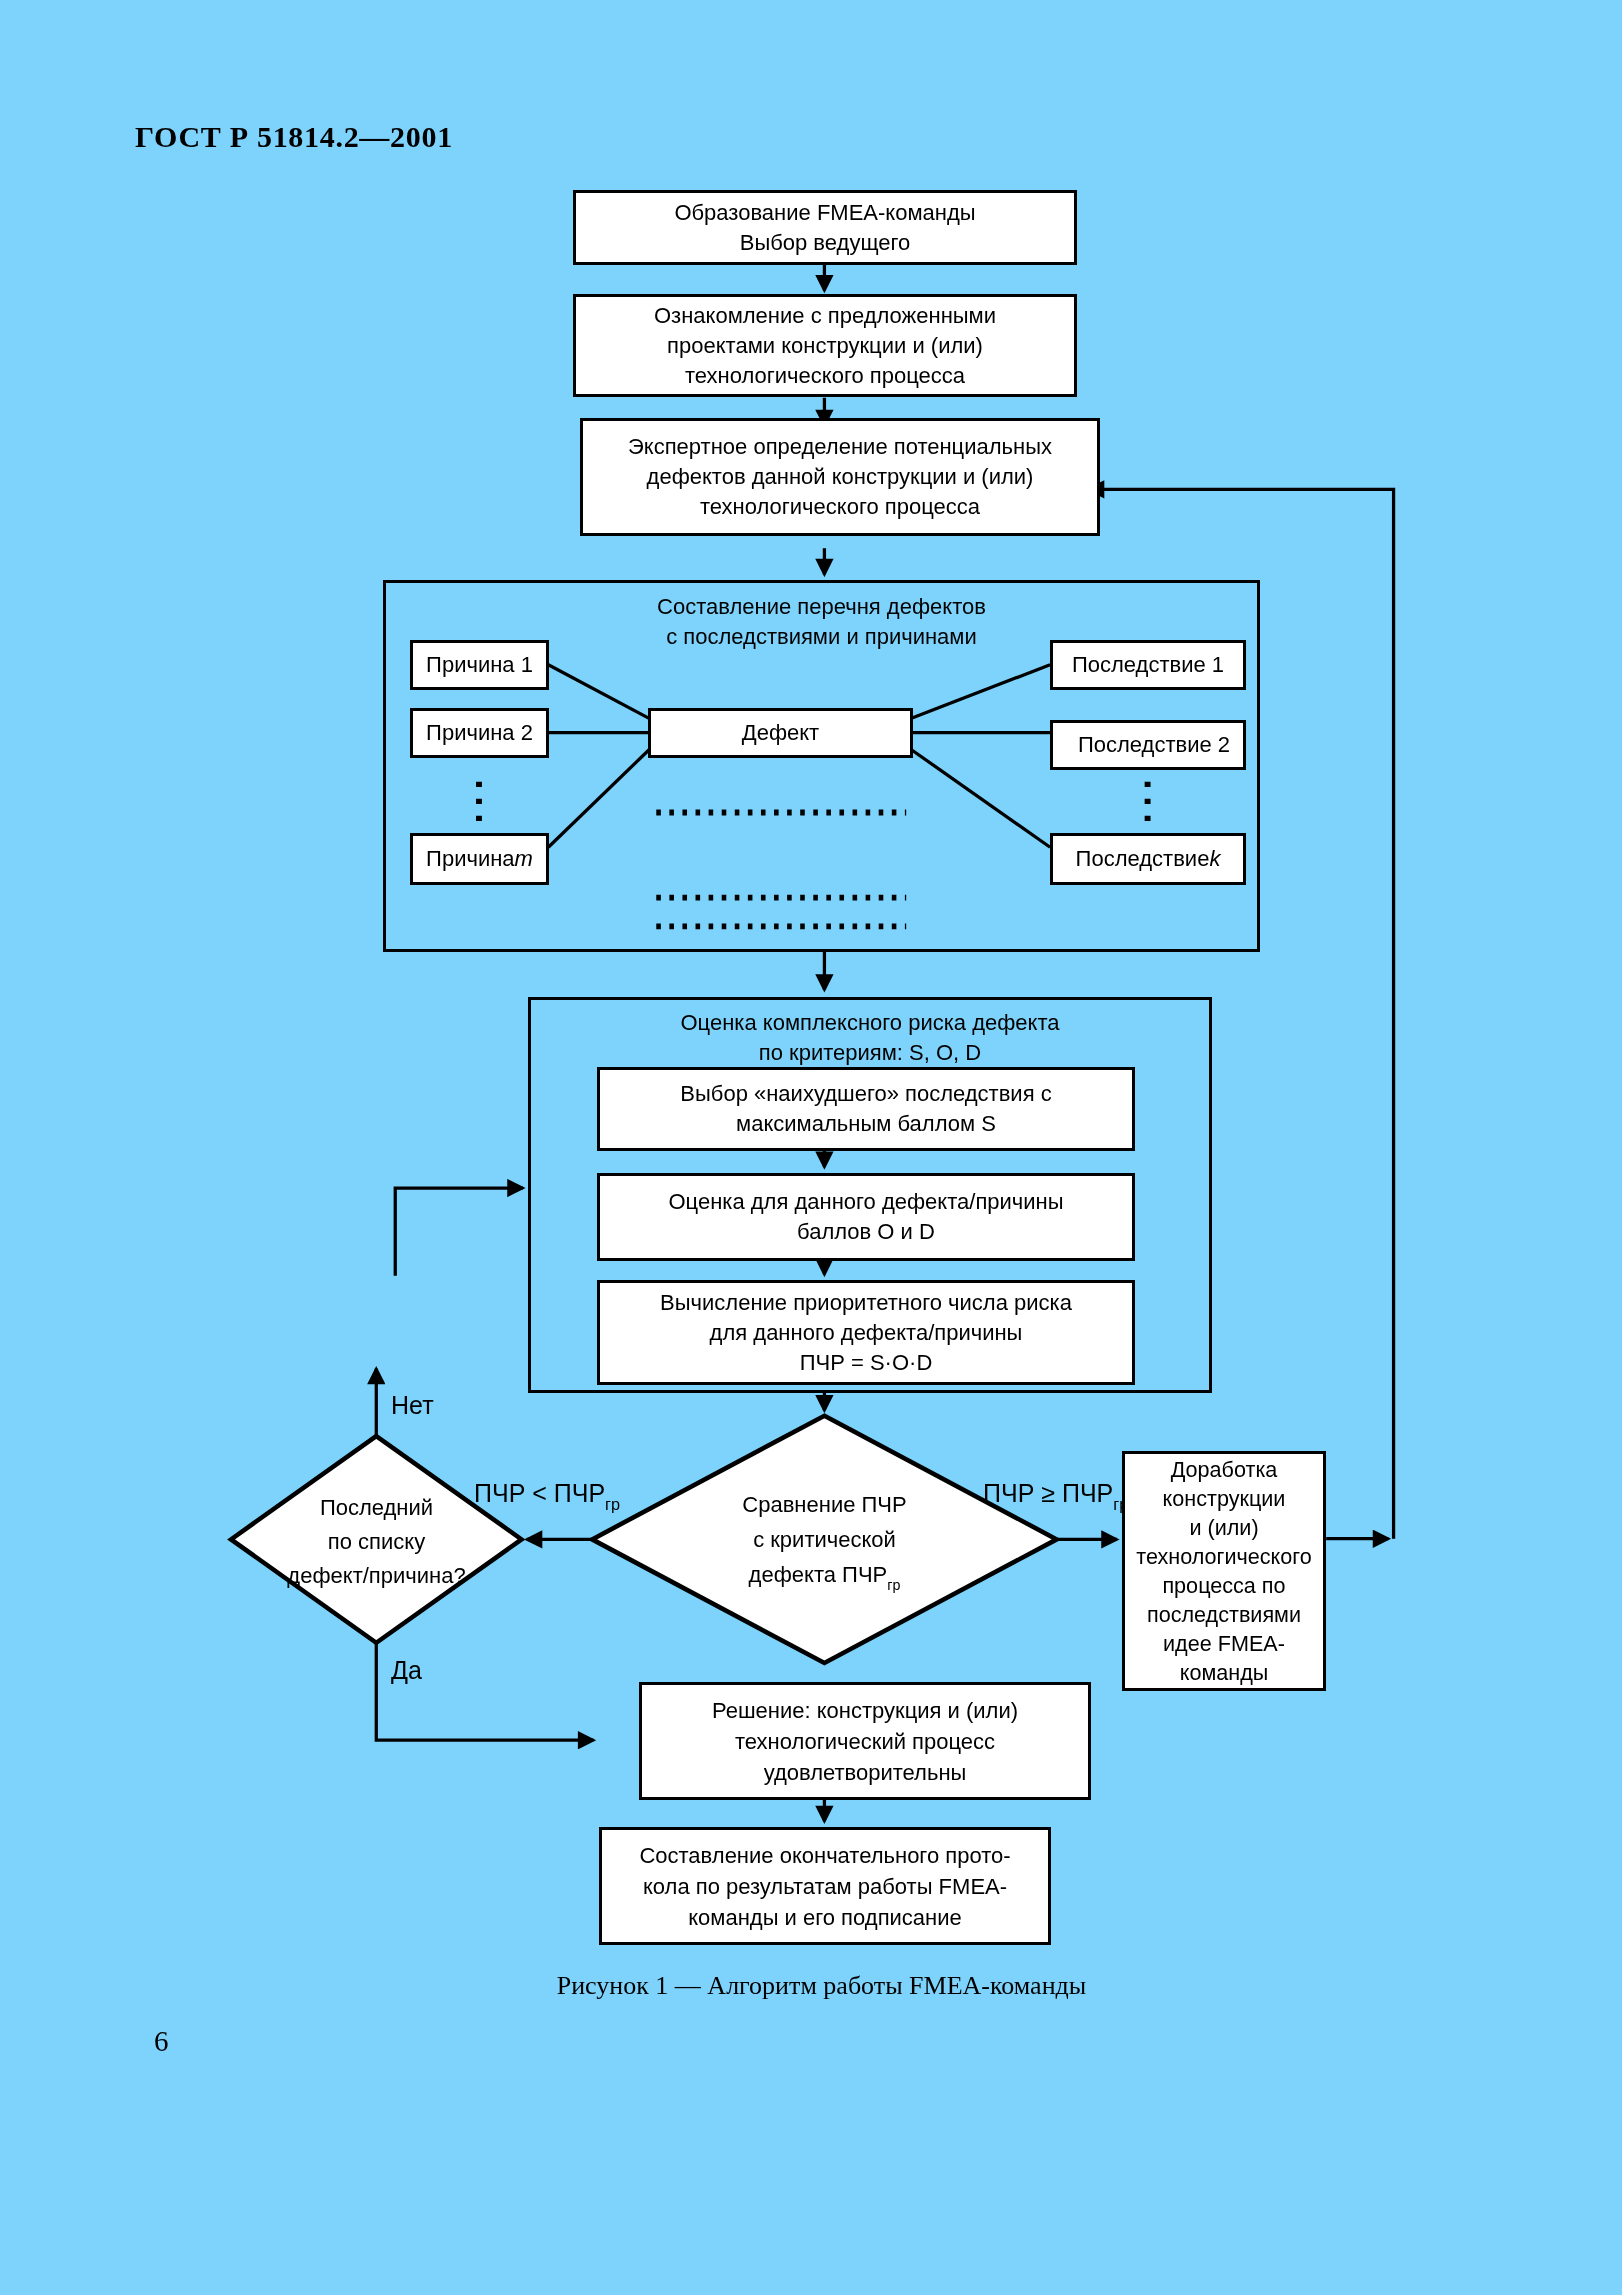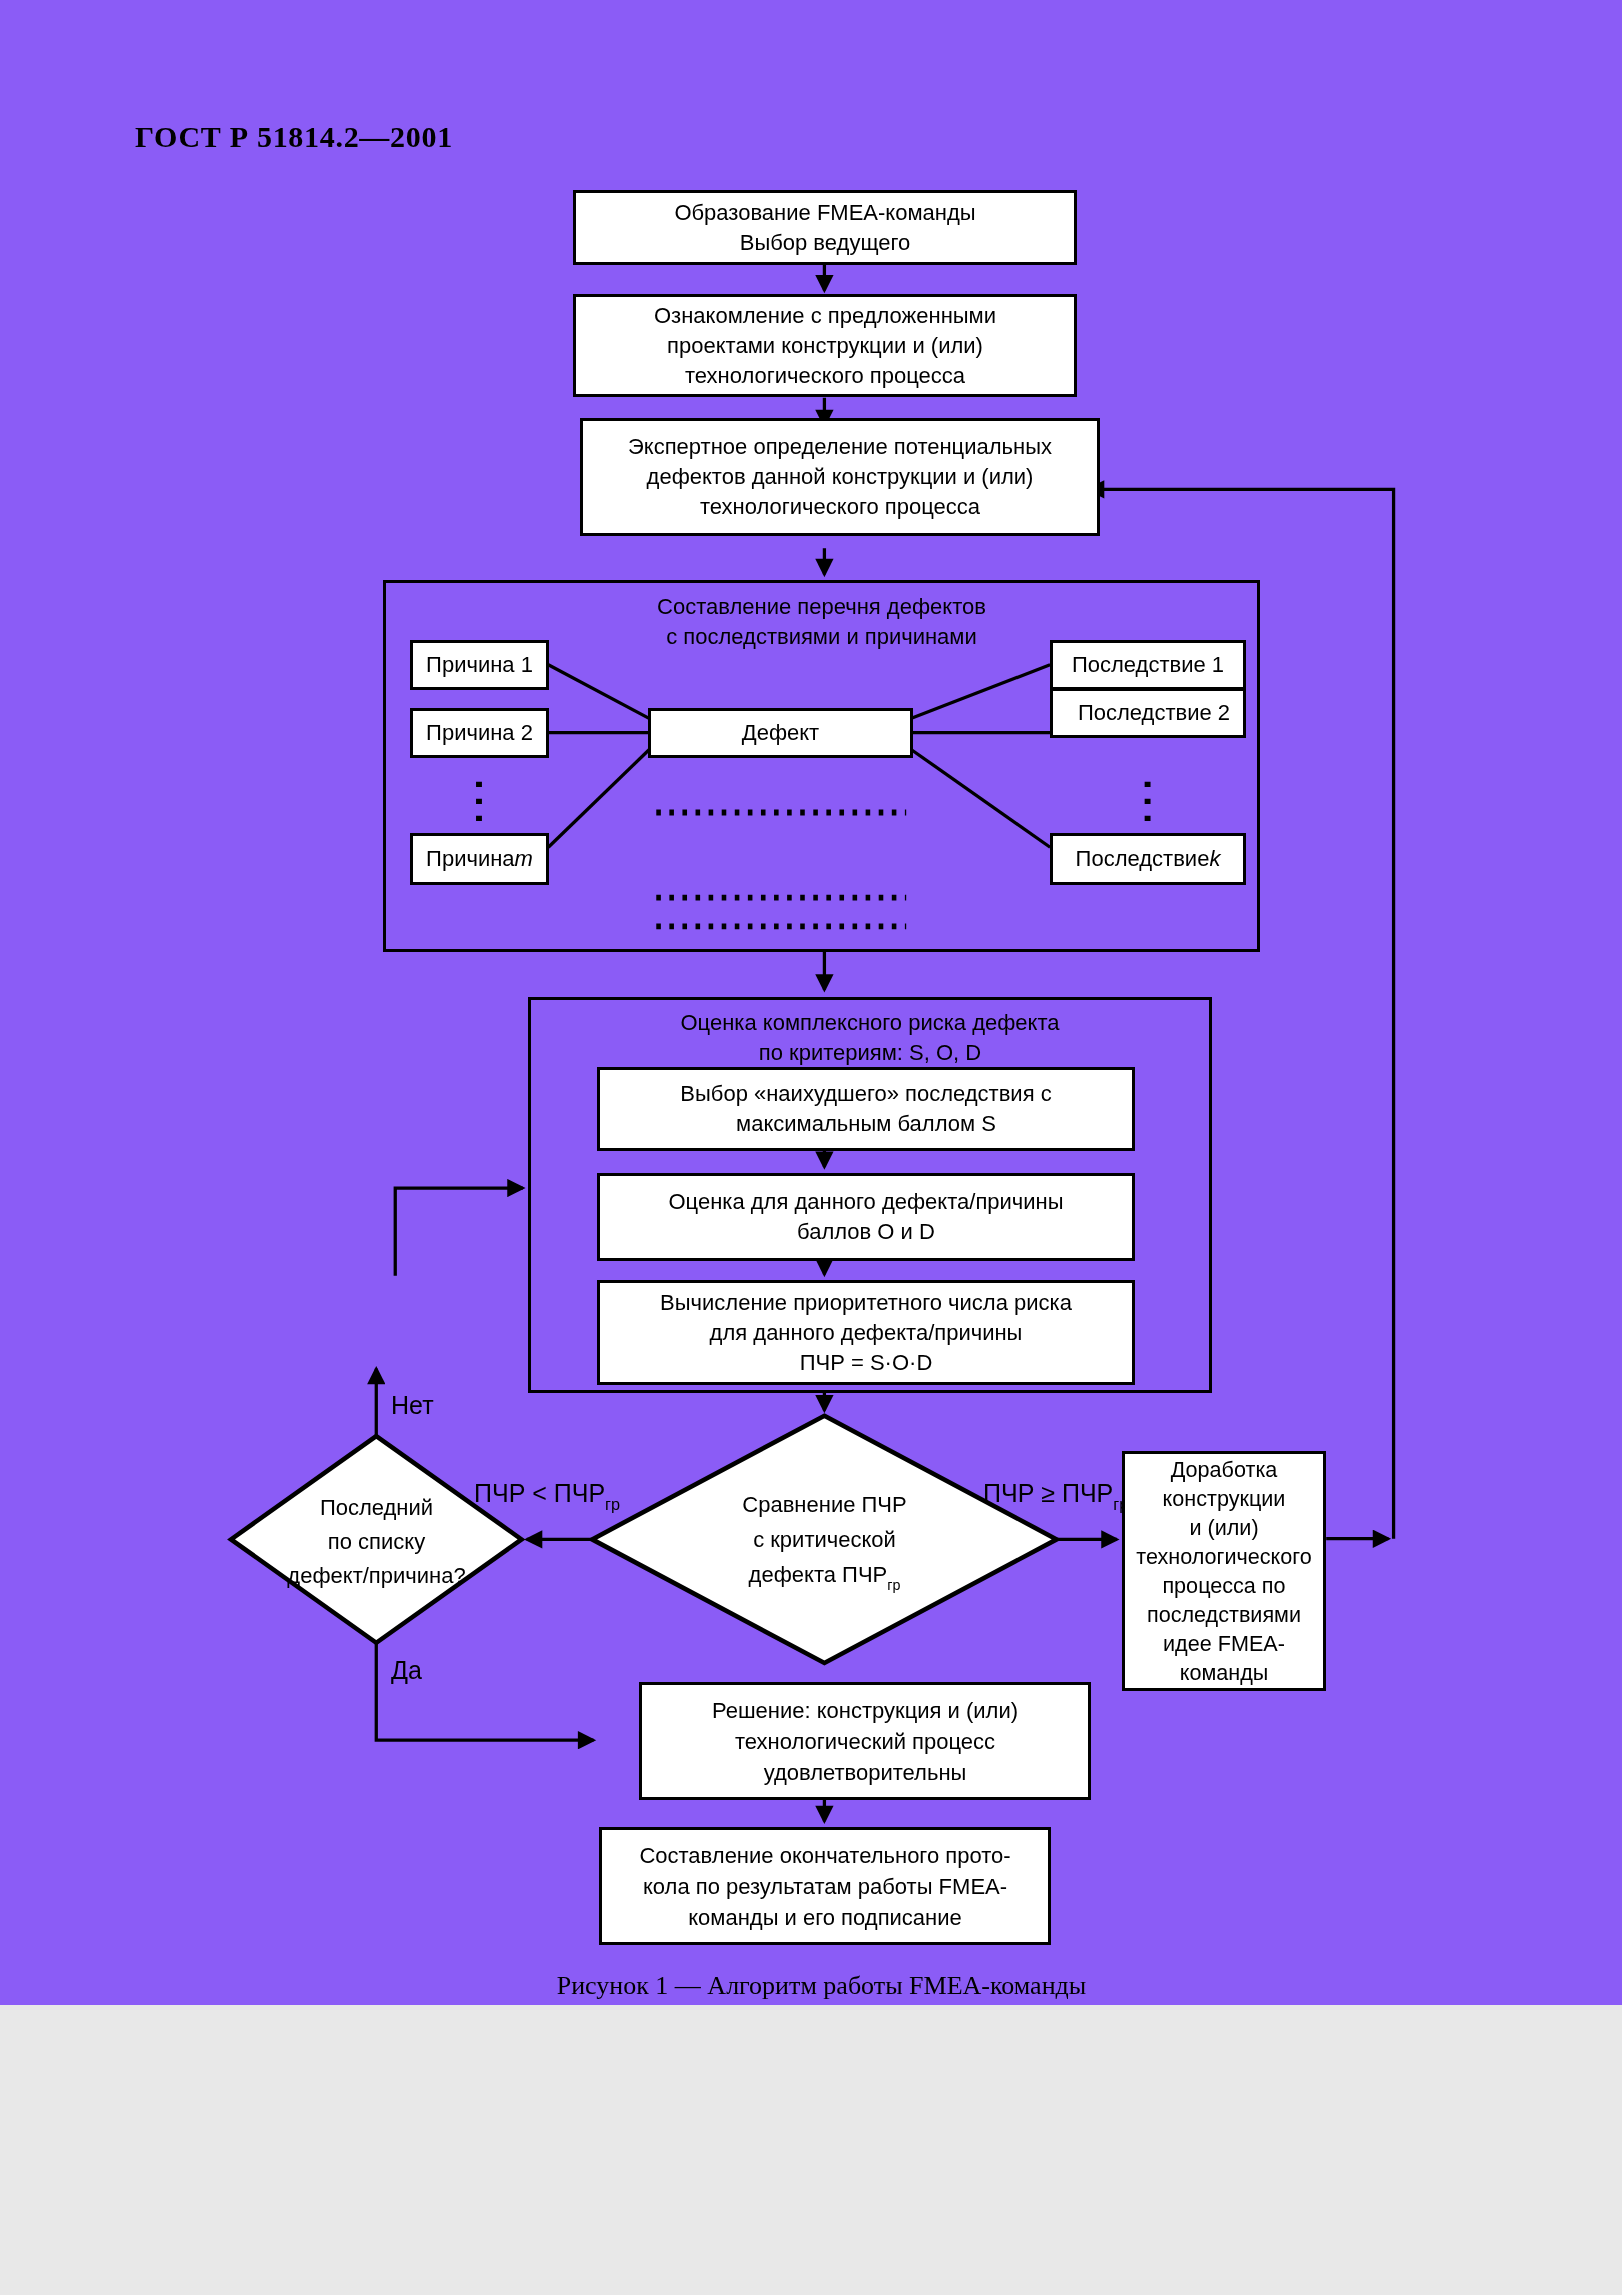--- a/index.html
+++ b/index.html
@@ -1,18 +1,18 @@
 <!DOCTYPE html>
 <html style="font-size:10.5px"><head>
 <meta charset="utf-8">
 <style>
   html,body { margin:0; padding:0; background:#e8e8e8; }
   .page {
-    position:relative; width:1622px; height:2005px;
-    background:#8b5cf6; overflow:hidden;
+    position:relative; width:1622px; height:2295px;
+    background:#7dd3fc; overflow:hidden;
     font-family:"Liberation Sans", sans-serif;
     color:#000;
   }
   .layer { position:absolute; left:0; top:0; }
   .node {
     position:absolute; background:#fff; border:3.9px solid #000;
     display:flex; align-items:center; justify-content:center;
     text-align:center; font-size:22px; line-height:30px;
     white-space:pre-line; box-sizing:border-box;
   }
@@ -103,21 +103,21 @@
   <div class="ftitle" style="left:383px; top:592px; width:877px;">Составление перечня дефектов
 с последствиями и причинами</div>
 
   <div class="node" style="left:410px; top:640px; width:139px; height:50px;">Причина 1</div>
   <div class="node" style="left:410px; top:708px; width:139px; height:50px;">Причина 2</div>
   <div class="node" style="left:410px; top:833px; width:139px; height:52px;"><span>Причина </span><i>m</i></div>
 
   <div class="node" style="left:648px; top:708px; width:265px; height:50px;">Дефект</div>
 
   <div class="node" style="left:1050px; top:640px; width:196px; height:50px;">Последствие 1</div>
-  <div class="node" style="left:1050px; top:688px; width:196px; height:50px;padding-left:12px;">Последствие 2</div>
+  <div class="node" style="left:1050px; top:720px; width:196px; height:50px;padding-left:12px;">Последствие 2</div>
   <div class="node" style="left:1050px; top:833px; width:196px; height:52px;"><span>Последствие </span><i>k</i></div>
 
   <div class="frame" style="left:528px; top:997px; width:684px; height:396px;"></div>
   <div class="ftitle" style="left:528px; top:1008px; width:684px;">Оценка комплексного риска дефекта
 по критериям: S, O, D</div>
 
   <div class="node" style="left:597px; top:1067px; width:538px; height:84px;">Выбор «наихудшего» последствия с
 максимальным баллом S</div>
   <div class="node" style="left:597px; top:1173px; width:538px; height:88px;">Оценка для данного дефекта/причины
 баллов O и D</div>

